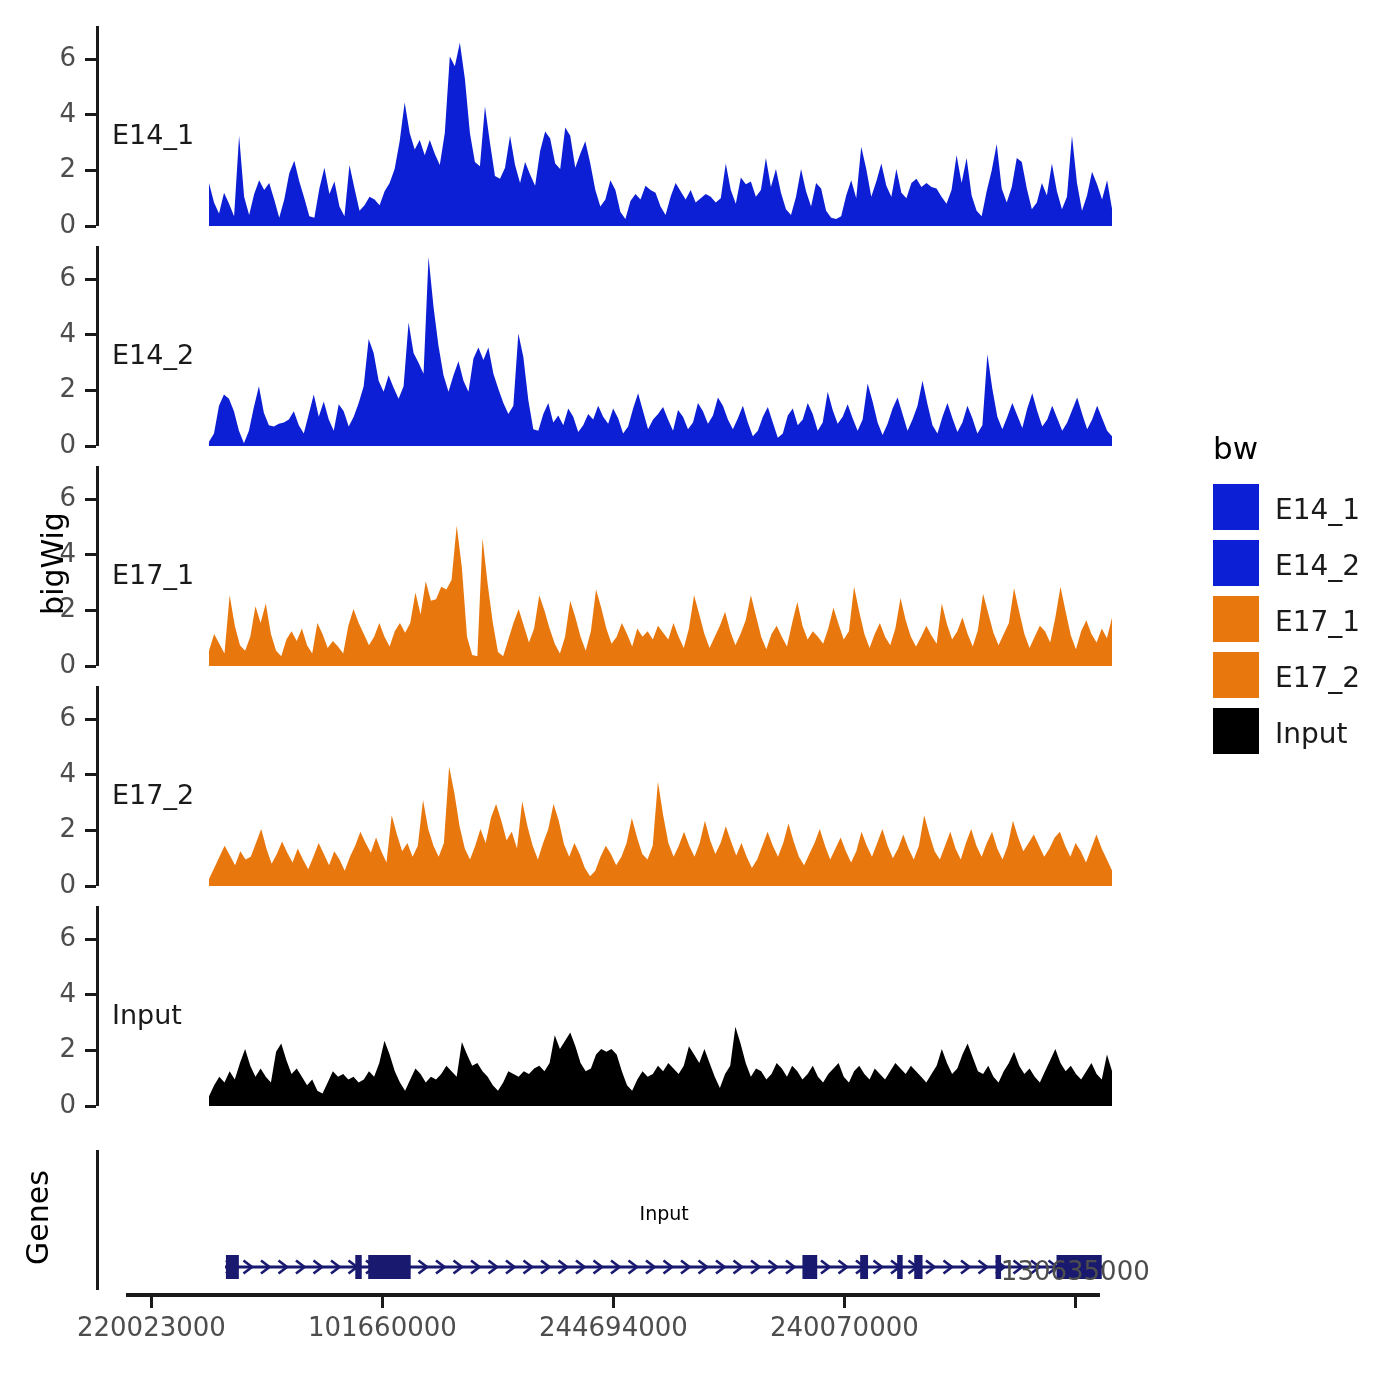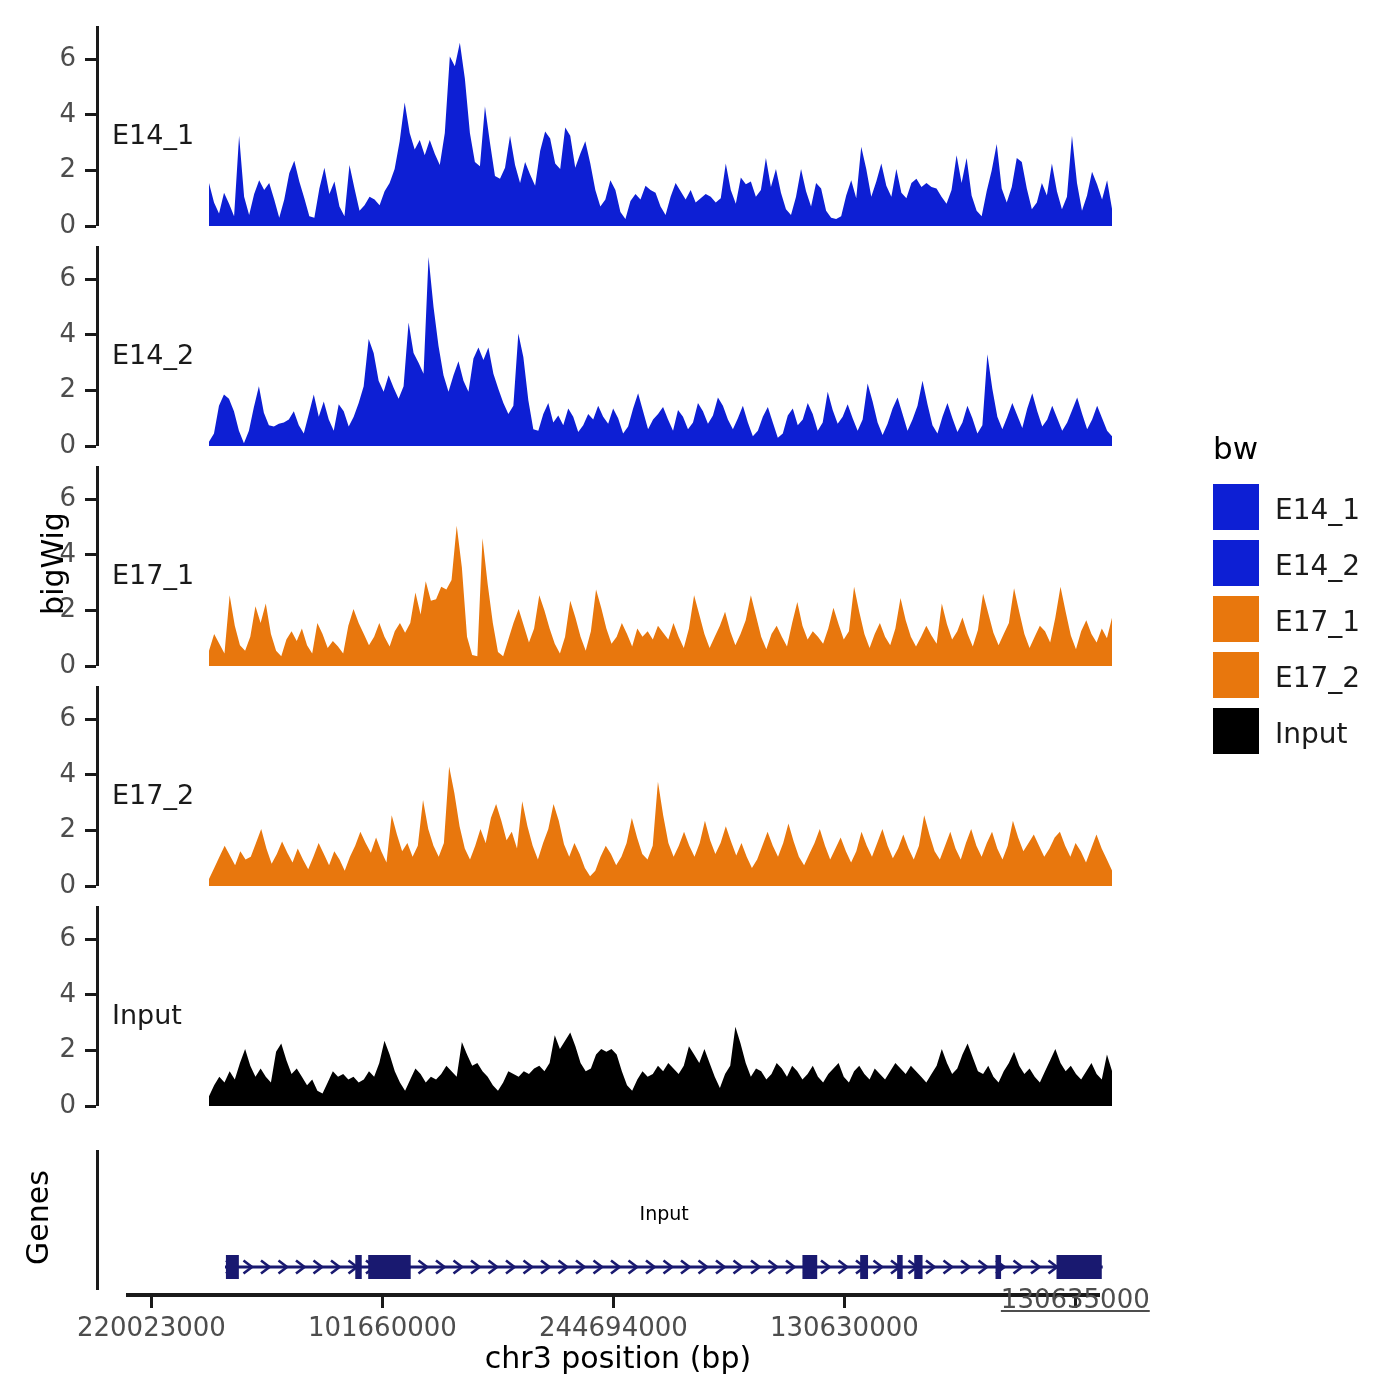--- a/index.html
+++ b/index.html
@@ -71,21 +71,20 @@
 </style>
 </head>
 <body>
 
 <div id="root">
 
   <div class="ylab" id="ylabel" style="left: -28px; top: 546px; transform: rotate(-90deg); width: 160px; text-align: center;">bigWig</div>
 
   <div class="ylab" id="geneslabel" style="left: -38px; top: 1200px; transform: rotate(-90deg); width: 150px; text-align: center;">Genes</div>
 
-  <div class="xlab" id="xlabel" style="left: 96px; width: 1044px; top: 1340px;">chr3 position (bp)</div>
 
   <div id="panels">
       <div class="axisline" style="left: 96px; top: 26px; width: 3px; height: 200px;"></div>
       <div class="tick" style="left: 85px; top: 224.5px; width: 11px; height: 3px;"></div>
       <div class="ticklab" style="left: 6px; top: 209px; width: 70px;">0</div>
       <div class="tick" style="left: 85px; top: 168.944px; width: 11px; height: 3px;"></div>
       <div class="ticklab" style="left: 6px; top: 153.444px; width: 70px;">2</div>
       <div class="tick" style="left: 85px; top: 113.389px; width: 11px; height: 3px;"></div>
       <div class="ticklab" style="left: 6px; top: 97.8889px; width: 70px;">4</div>
       <div class="tick" style="left: 85px; top: 57.8333px; width: 11px; height: 3px;"></div>
@@ -213,23 +212,23 @@
     </div>
   <div id="xaxis">
       <div class="axisline" style="left: 126.434px; top: 1293px; width: 973.894px; height: 4px;"></div>
       <div class="tick" style="left: 149.934px; top: 1297px; width: 3px; height: 11px;"></div>
       <div class="xticklab" style="left: 41.4336px; top: 1312px; width: 220px;">220023000</div>
       <div class="tick" style="left: 380.907px; top: 1297px; width: 3px; height: 11px;"></div>
       <div class="xticklab" style="left: 272.407px; top: 1312px; width: 220px;">101660000</div>
       <div class="tick" style="left: 611.881px; top: 1297px; width: 3px; height: 11px;"></div>
       <div class="xticklab" style="left: 503.381px; top: 1312px; width: 220px;">244694000</div>
       <div class="tick" style="left: 842.854px; top: 1297px; width: 3px; height: 11px;"></div>
-      <div class="xticklab" style="left: 734.354px; top: 1312px; width: 220px;">130630000</div>
+      <div class="xticklab" style="left: 734.354px; top: 1312px; width: 220px;">240070000</div>
       <div class="tick" style="left: 1073.83px; top: 1297px; width: 3px; height: 11px;"></div>
-      <div class="xticklab" style="left: 965.327px; top: 1284px; width: 220px; text-decoration: underline;">130635000</div>
+      <div class="xticklab" style="left: 965.327px; top: 1256px; width: 220px;">130635000</div>
     </div>
   <div id="legend">
       <div class="legend-title" style="left: 1213px; top: 430px; text-align: center;">bw</div>
       <div class="legend-key" style="left: 1213px; top: 484px; background: rgb(13, 31, 212);"></div>
       <div class="legend-label" style="left: 1275px; top: 493px;">E14_1</div>
       <div class="legend-key" style="left: 1213px; top: 540px; background: rgb(13, 31, 212);"></div>
       <div class="legend-label" style="left: 1275px; top: 549px;">E14_2</div>
       <div class="legend-key" style="left: 1213px; top: 596px; background: rgb(232, 119, 13);"></div>
       <div class="legend-label" style="left: 1275px; top: 605px;">E17_1</div>
       <div class="legend-key" style="left: 1213px; top: 652px; background: rgb(232, 119, 13);"></div>

